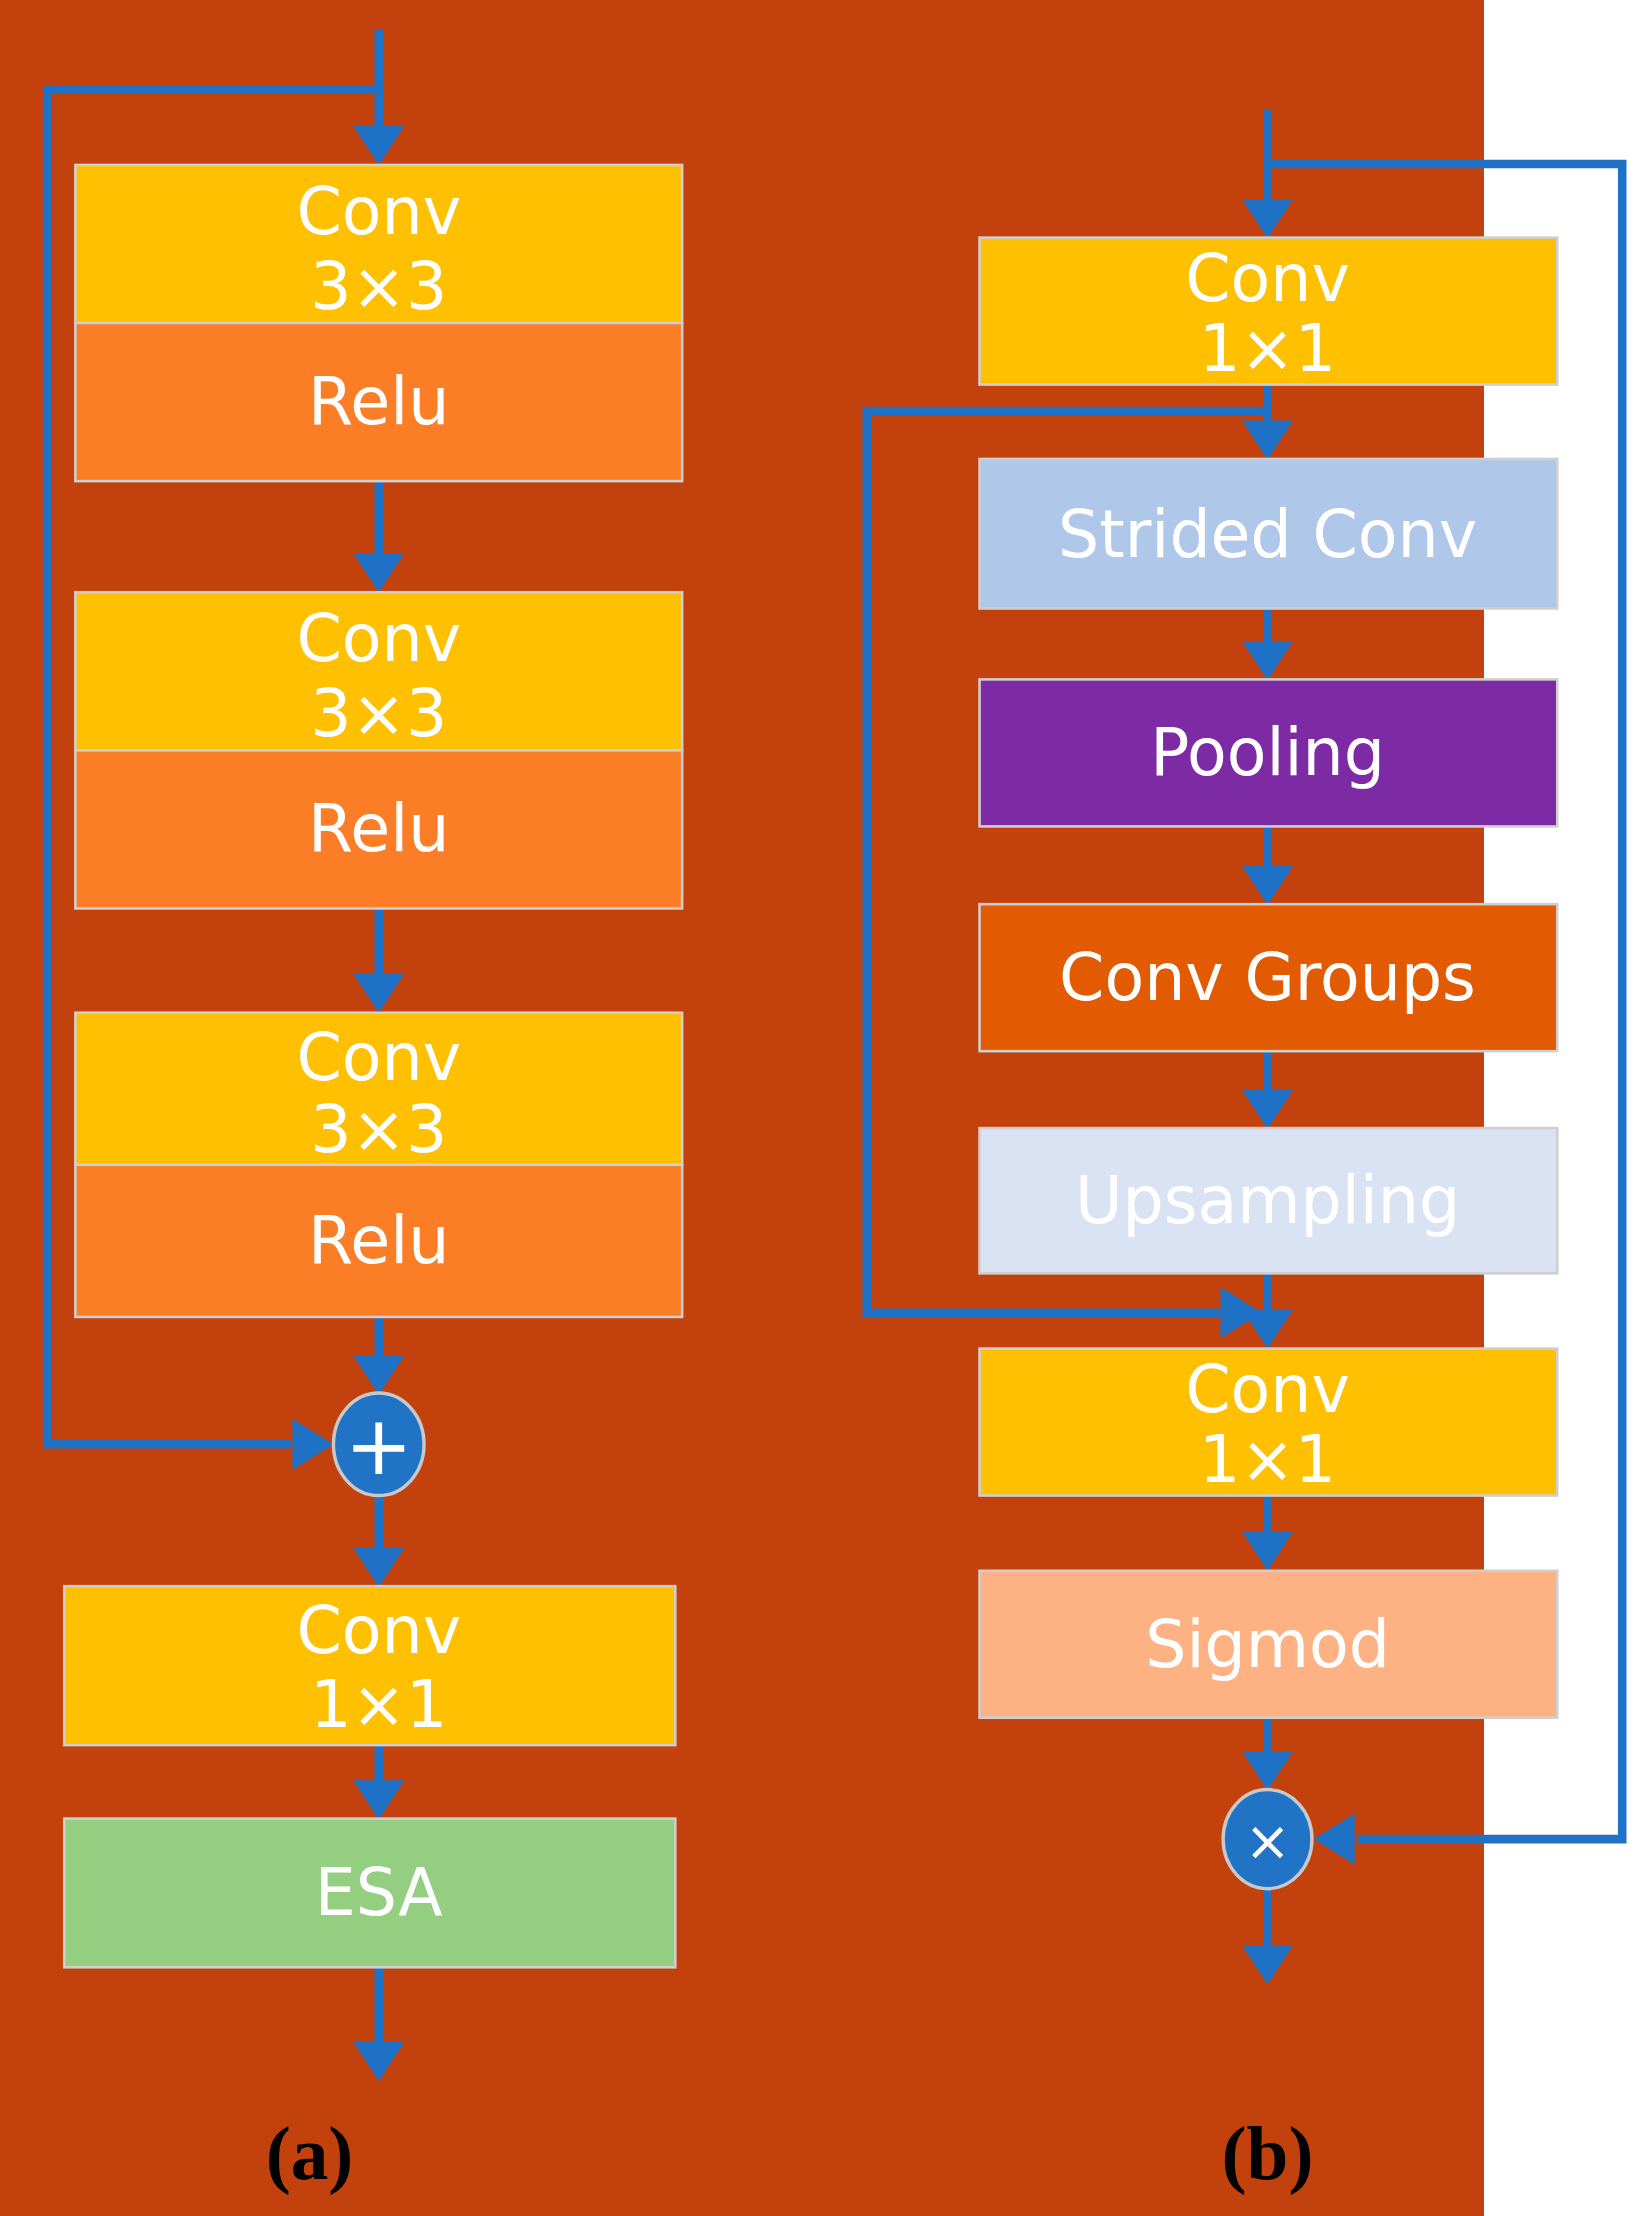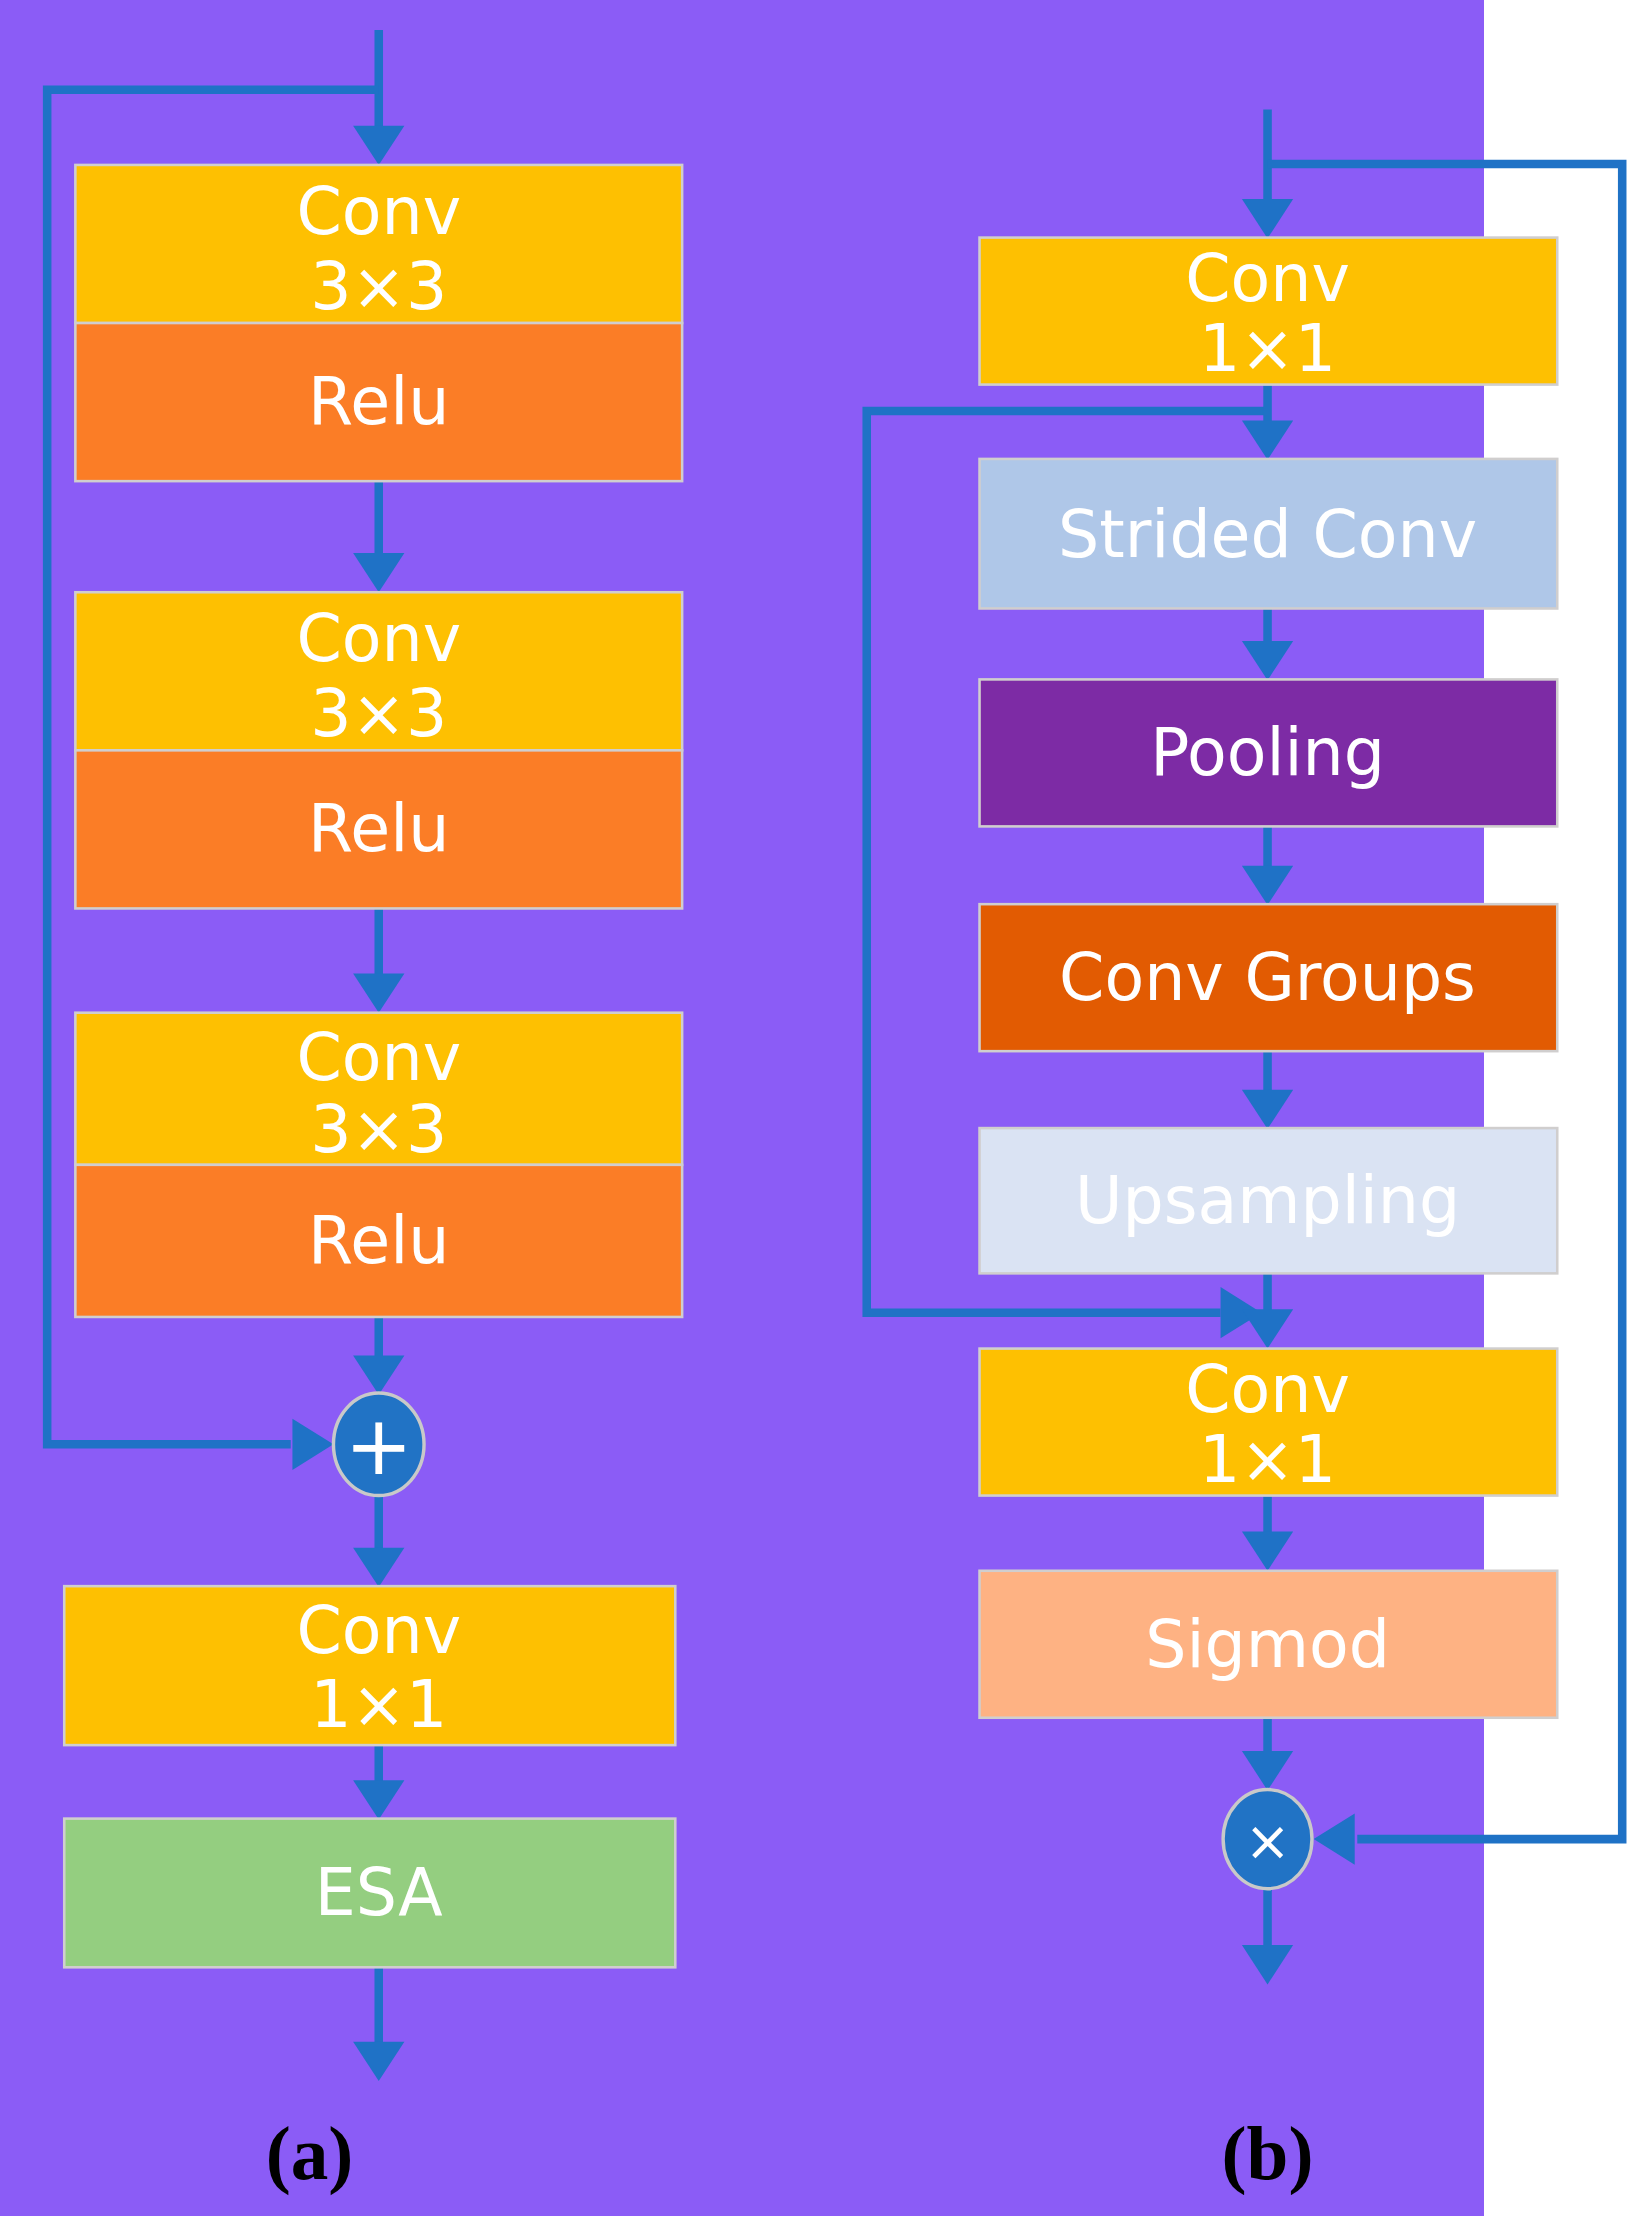--- a/index.html
+++ b/index.html
@@ -1,16 +1,16 @@
 <!DOCTYPE html>
 <html style="font-size:13.7px"><head>
 <meta charset="utf-8">
 <style>
   html, body { margin:0; padding:0; background:#ffffff; }
-  .stage { width:1484px; height:2216px; position:relative; background:#8b5cf6; }
+  .stage { width:1484px; height:2216px; position:relative; background:#c2410c; }
   svg { display:block; }
   .box-label {
     fill:#ffffff;
     font-family:"DejaVu Sans", "Liberation Sans", sans-serif;
     font-size:76px;
     text-anchor:middle;
   }
   .op-label {
     fill:#ffffff;
     font-family:"DejaVu Sans", "Liberation Sans", sans-serif;

